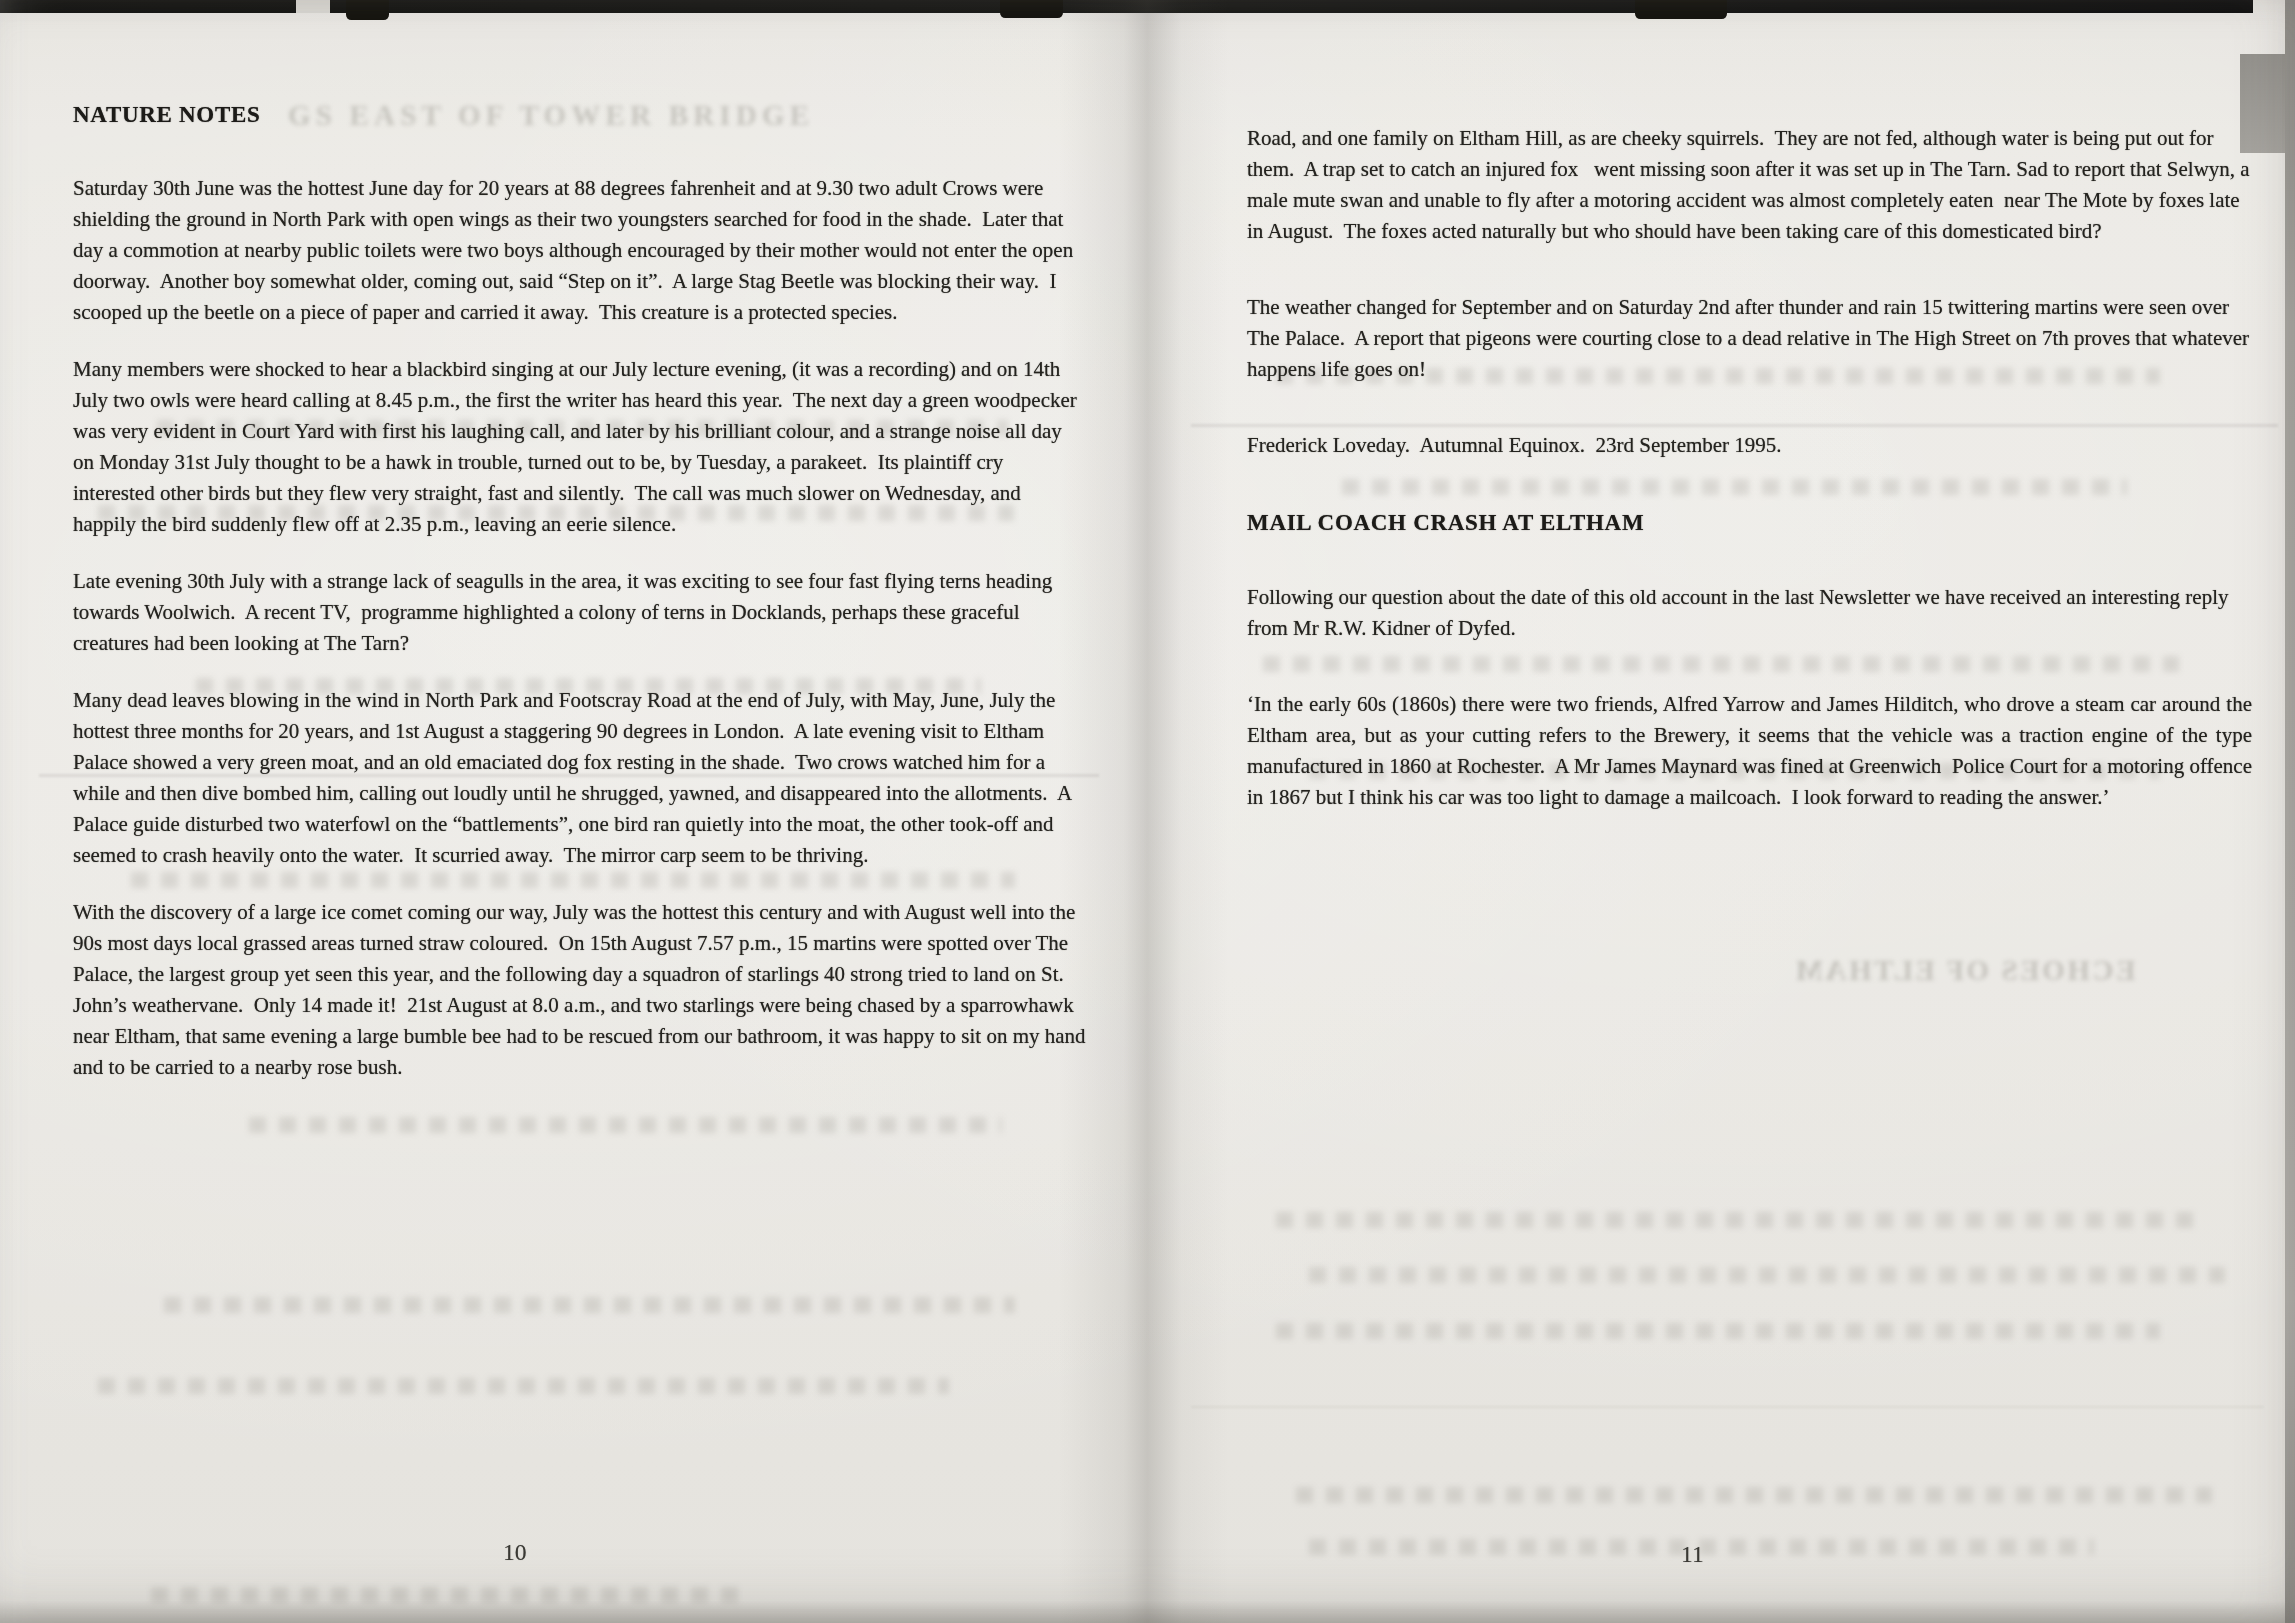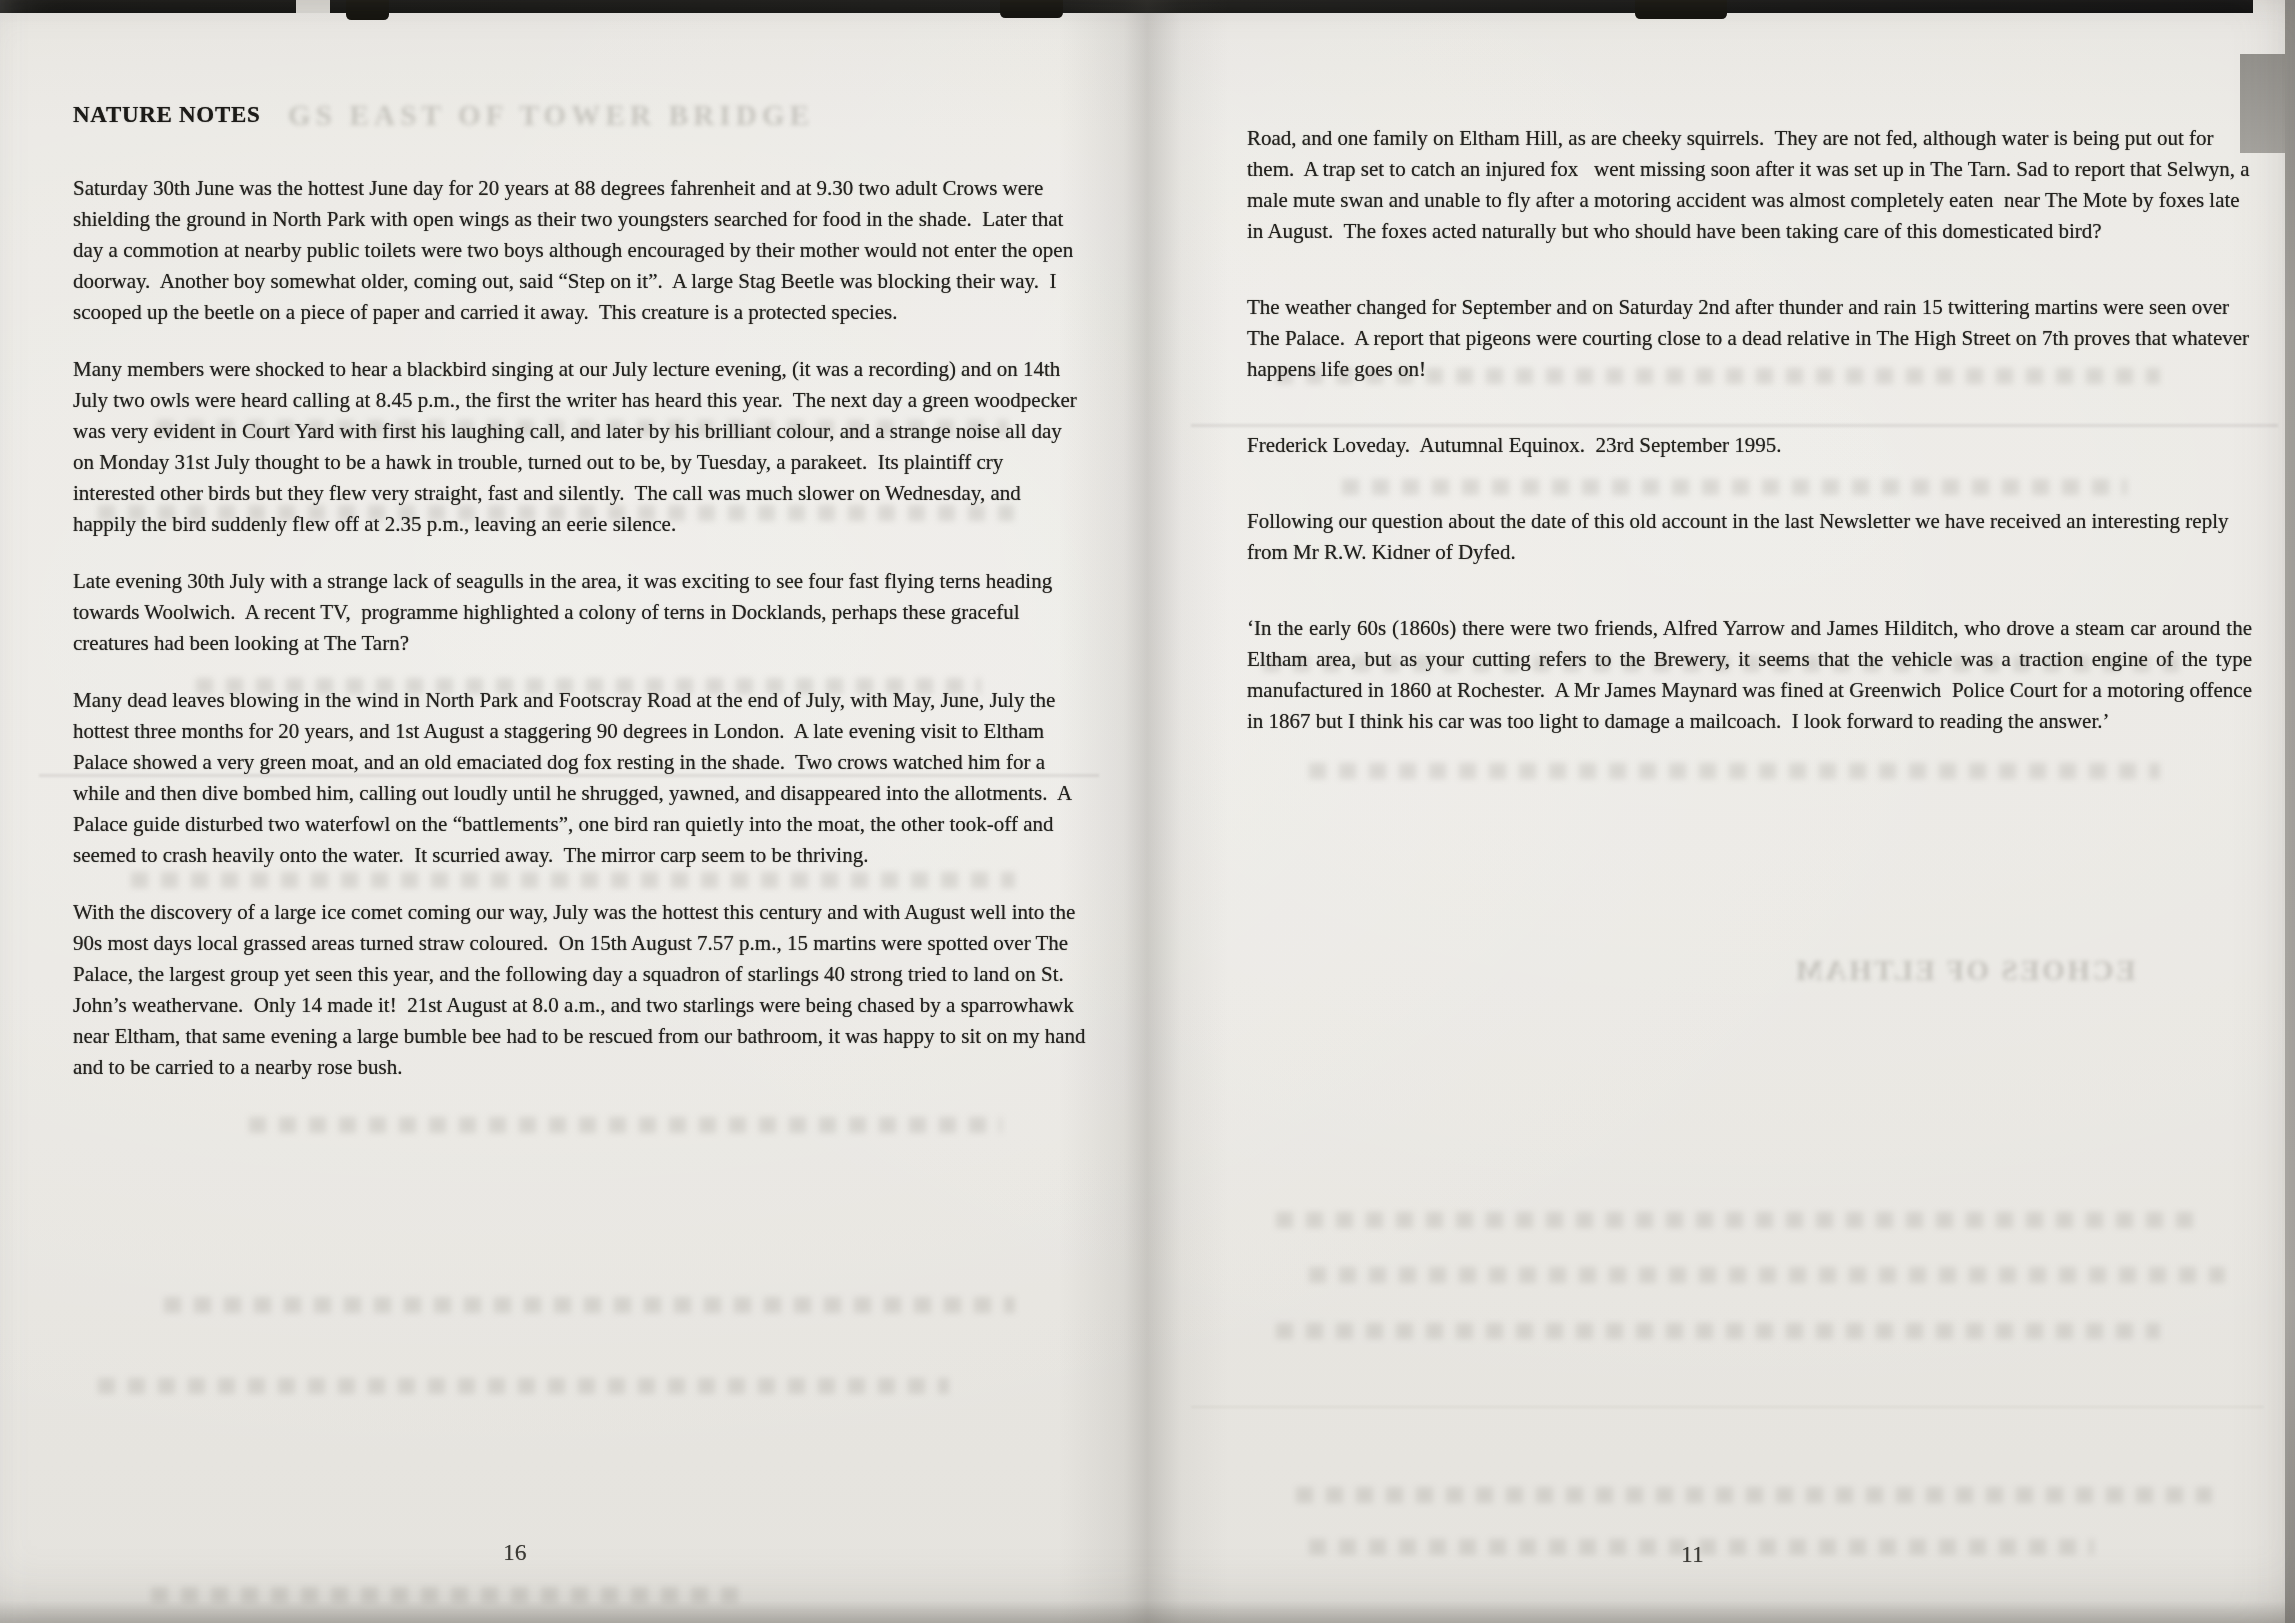--- a/index.html
+++ b/index.html
@@ -99,25 +99,26 @@
   <div class="ghost-text mirrored" style="left:1793px;top:954px;font-size:29px;letter-spacing:2.6px;">ECHOES OF ELTHAM</div>
 
   <div class="page-col left-col">
     <h2 class="doc-heading">NATURE NOTES</h2>
     <p>Saturday 30th June was the hottest June day for 20 years at 88 degrees fahrenheit and at 9.30 two adult Crows were shielding the ground in North Park with open wings as their two youngsters searched for food in the shade.  Later that day a commotion at nearby public toilets were two boys although encouraged by their mother would not enter the open doorway.  Another boy somewhat older, coming out, said “Step on it”.  A large Stag Beetle was blocking their way.  I scooped up the beetle on a piece of paper and carried it away.  This creature is a protected species.</p>
     <p>Many members were shocked to hear a blackbird singing at our July lecture evening, (it was a recording) and on 14th July two owls were heard calling at 8.45 p.m., the first the writer has heard this year.  The next day a green woodpecker was very evident in Court Yard with first his laughing call, and later by his brilliant colour, and a strange noise all day on Monday 31st July thought to be a hawk in trouble, turned out to be, by Tuesday, a parakeet.  Its plaintiff cry interested other birds but they flew very straight, fast and silently.  The call was much slower on Wednesday, and happily the bird suddenly flew off at 2.35 p.m., leaving an eerie silence.</p>
     <p>Late evening 30th July with a strange lack of seagulls in the area, it was exciting to see four fast flying terns heading towards Woolwich.  A recent TV,  programme highlighted a colony of terns in Docklands, perhaps these graceful creatures had been looking at The Tarn?</p>
     <p>Many dead leaves blowing in the wind in North Park and Footscray Road at the end of July, with May, June, July the hottest three months for 20 years, and 1st August a staggering 90 degrees in London.  A late evening visit to Eltham Palace showed a very green moat, and an old emaciated dog fox resting in the shade.  Two crows watched him for a while and then dive bombed him, calling out loudly until he shrugged, yawned, and disappeared into the allotments.  A Palace guide disturbed two waterfowl on the “battlements”, one bird ran quietly into the moat, the other took-off and seemed to crash heavily onto the water.  It scurried away.  The mirror carp seem to be thriving.</p>
     <p>With the discovery of a large ice comet coming our way, July was the hottest this century and with August well into the 90s most days local grassed areas turned straw coloured.  On 15th August 7.57 p.m., 15 martins were spotted over The Palace, the largest group yet seen this year, and the following day a squadron of starlings 40 strong tried to land on St. John’s weathervane.  Only 14 made it!  21st August at 8.0 a.m., and two starlings were being chased by a sparrowhawk near Eltham, that same evening a large bumble bee had to be rescued from our bathroom, it was happy to sit on my hand and to be carried to a nearby rose bush.</p>
   </div>
-  <div class="page-number n10">16</div>
+  <div class="page-number n10">10</div>
 
   <div class="page-col right-col">
     <p>Road, and one family on Eltham Hill, as are cheeky squirrels.  They are not fed, although water is being put out for them.  A trap set to catch an injured fox   went missing soon after it was set up in The Tarn. Sad to report that Selwyn, a male mute swan and unable to fly after a motoring accident was almost completely eaten  near The Mote by foxes late in August.  The foxes acted naturally but who should have been taking care of this domesticated bird?</p>
     <p>The weather changed for September and on Saturday 2nd after thunder and rain 15 twittering martins were seen over The Palace.  A report that pigeons were courting close to a dead relative in The High Street on 7th proves that whatever happens life goes on!</p>
     <p>Frederick Loveday.  Autumnal Equinox.  23rd September 1995.</p>
+    <h2 class="doc-heading">MAIL COACH CRASH AT ELTHAM</h2>
     <p>Following our question about the date of this old account in the last Newsletter we have received an interesting reply from Mr R.W. Kidner of Dyfed.</p>
     <p class="justified">‘In the early 60s (1860s) there were two friends, Alfred Yarrow and James Hilditch, who drove a steam car around the Eltham area, but as your cutting refers to the Brewery, it seems that the vehicle was a traction engine of the type manufactured in 1860 at Rochester.  A Mr James Maynard was fined at Greenwich  Police Court for a motoring offence in 1867 but I think his car was too light to damage a mailcoach.  I look forward to reading the answer.’</p>
   </div>
   <div class="page-number n11">11</div>
 
 </div>
 
 
 </body></html>

